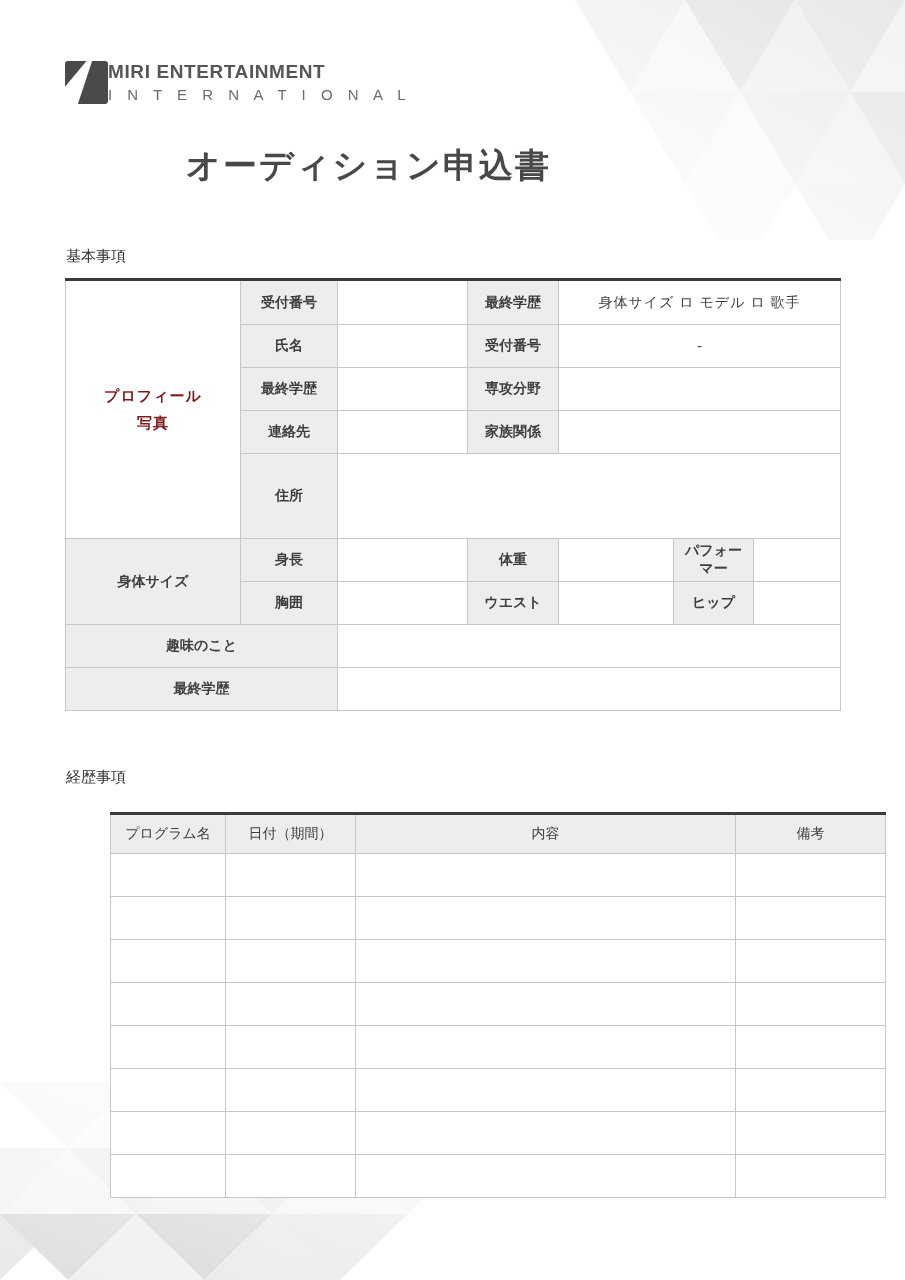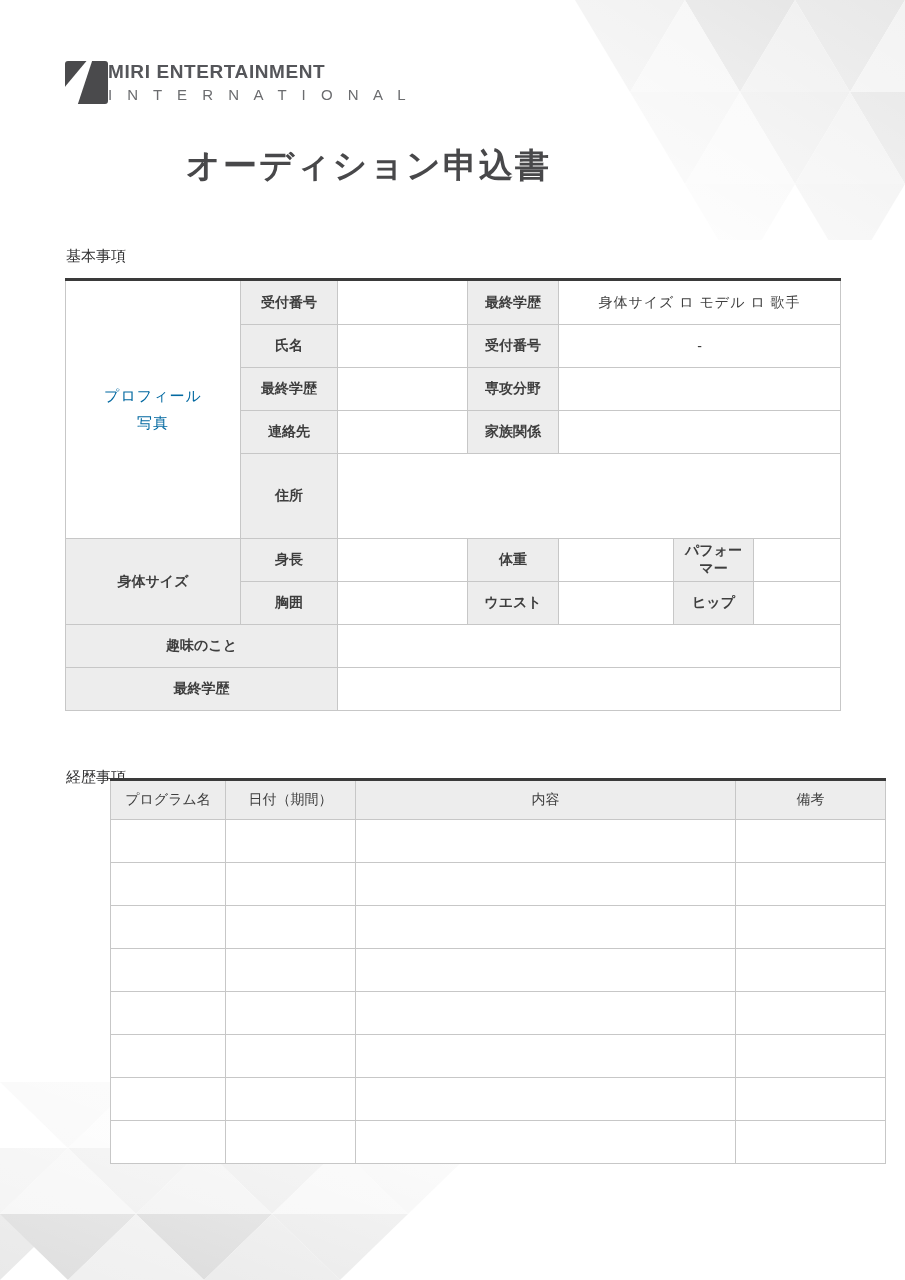--- a/index.html
+++ b/index.html
@@ -29,29 +29,29 @@
   .h-basic{top:247px;}
   .h-career{top:768px;}
 
   table{border-collapse:collapse;table-layout:fixed;width:775px;background:transparent;}
   td,th{border:1px solid #c7c7c7;font-size:14px;font-weight:400;color:#3e3e3e;
         text-align:center;vertical-align:middle;padding:0 6px;overflow:hidden;
         background:#ffffff;}
   .lbl{background:#ededed;font-weight:bold;}
   .t-wrap{position:absolute;left:65px;}
   .t1-wrap{top:278px;}
-  .t2-wrap{top:778px;padding-left:45px;}
+  .t2-wrap{top:812px;padding-left:45px;}
   .t1,.t2{border-top:3px solid #3a3a3a;}
   .t1 tr{height:43px;}
   .t1 tr.row-first{height:45px;}
   .t1 tr.row-address{height:85px;}
   .t2 thead tr{height:40px;}
   .t2 tbody tr{height:43px;}
   .t2 th{background:#ededed;}
-  .photo-cell{color:#0369a1;font-size:15px;letter-spacing:1px;line-height:1.75;}
+  .photo-cell{color:#7f1d1d;font-size:15px;letter-spacing:1px;line-height:1.75;font-weight:bold;}
   .val-spread{letter-spacing:1px;}
 </style>
 </head>
 <body>
 
 <svg class="deco deco-tr" width="330" height="240" viewBox="0 0 330 240">
   <polygon points="0,0 110,0 55,92" fill="#ededed"></polygon>
   <polygon points="110,0 220,0 165,92" fill="#e3e3e3"></polygon>
   <polygon points="220,0 330,0 275,92" fill="#e8e8e8"></polygon>
   <polygon points="55,92 110,0 165,92" fill="#f5f5f5"></polygon>

